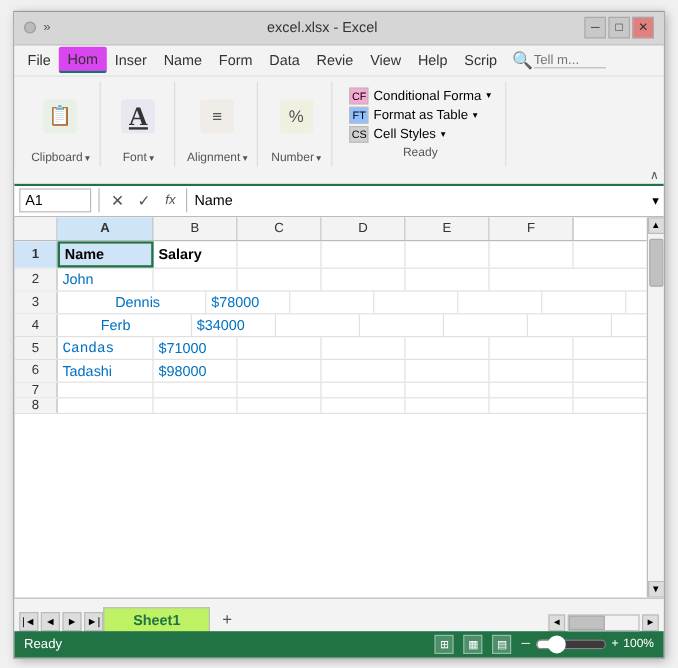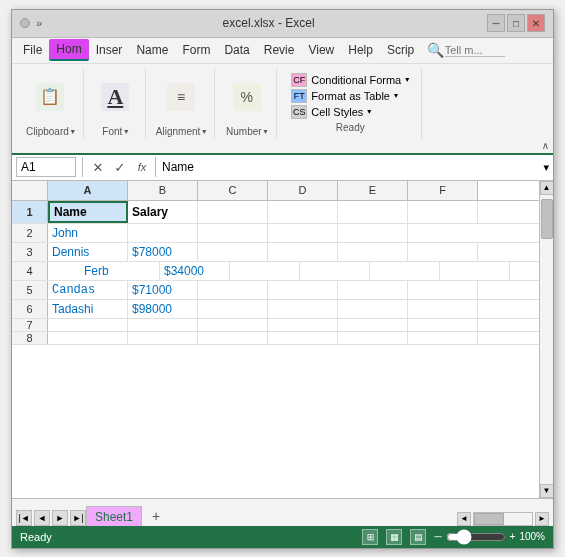--- a/index.html
+++ b/index.html
@@ -355,28 +355,28 @@
     }
     .sheet-nav-btn {
       width: 16px; height: 16px;
       background: #ddd;
       border: 1px solid #bbb;
       display: flex; align-items: center; justify-content: center;
       font-size: 9px;
       cursor: pointer;
     }
     .sheet-tab {
-      padding: 3px 8px;
-      background: #f0abfc;
+      padding: 3px 24px;
+      background: #bef264;
       border: 1px solid #bbb;
       border-bottom: none;
       font-size: 12px;
       cursor: pointer;
       color: #217346;
-      font-weight: normal;
+      font-weight: bold;
       margin-bottom: -1px;
     }
     .sheet-add-btn {
       width: 20px; height: 20px;
       background: transparent;
       border: none;
       font-size: 14px;
       cursor: pointer;
       color: #555;
       display: flex; align-items: center; justify-content: center;
@@ -597,21 +597,21 @@
           <div class="row-num">2</div>
           <div class="grid-cell" style="width:80px; color:#0070c0;">John</div>
           <div class="grid-cell" style="width:70px;"></div>
           <div class="grid-cell" style="width:70px;"></div>
           <div class="grid-cell" style="width:70px;"></div>
           <div class="grid-cell" style="width:70px;"></div>
         </div>
 
         <div class="grid-row">
           <div class="row-num">3</div>
-          <div class="grid-cell" style="width:80px; color:#0070c0;">Dennis</div>
+          <div class="grid-cell" style="width:80px; color:#0070c0;margin-left:44px;">Dennis</div>
           <div class="grid-cell" style="width:70px; color:#0070c0;">$78000</div>
           <div class="grid-cell" style="width:70px;"></div>
           <div class="grid-cell" style="width:70px;"></div>
           <div class="grid-cell" style="width:70px;"></div>
           <div class="grid-cell" style="width:70px;"></div>
         </div>
 
         <div class="grid-row">
           <div class="row-num">4</div>
           <div class="grid-cell" style="width:80px; color:#0070c0;margin-left:32px;">Ferb</div>

